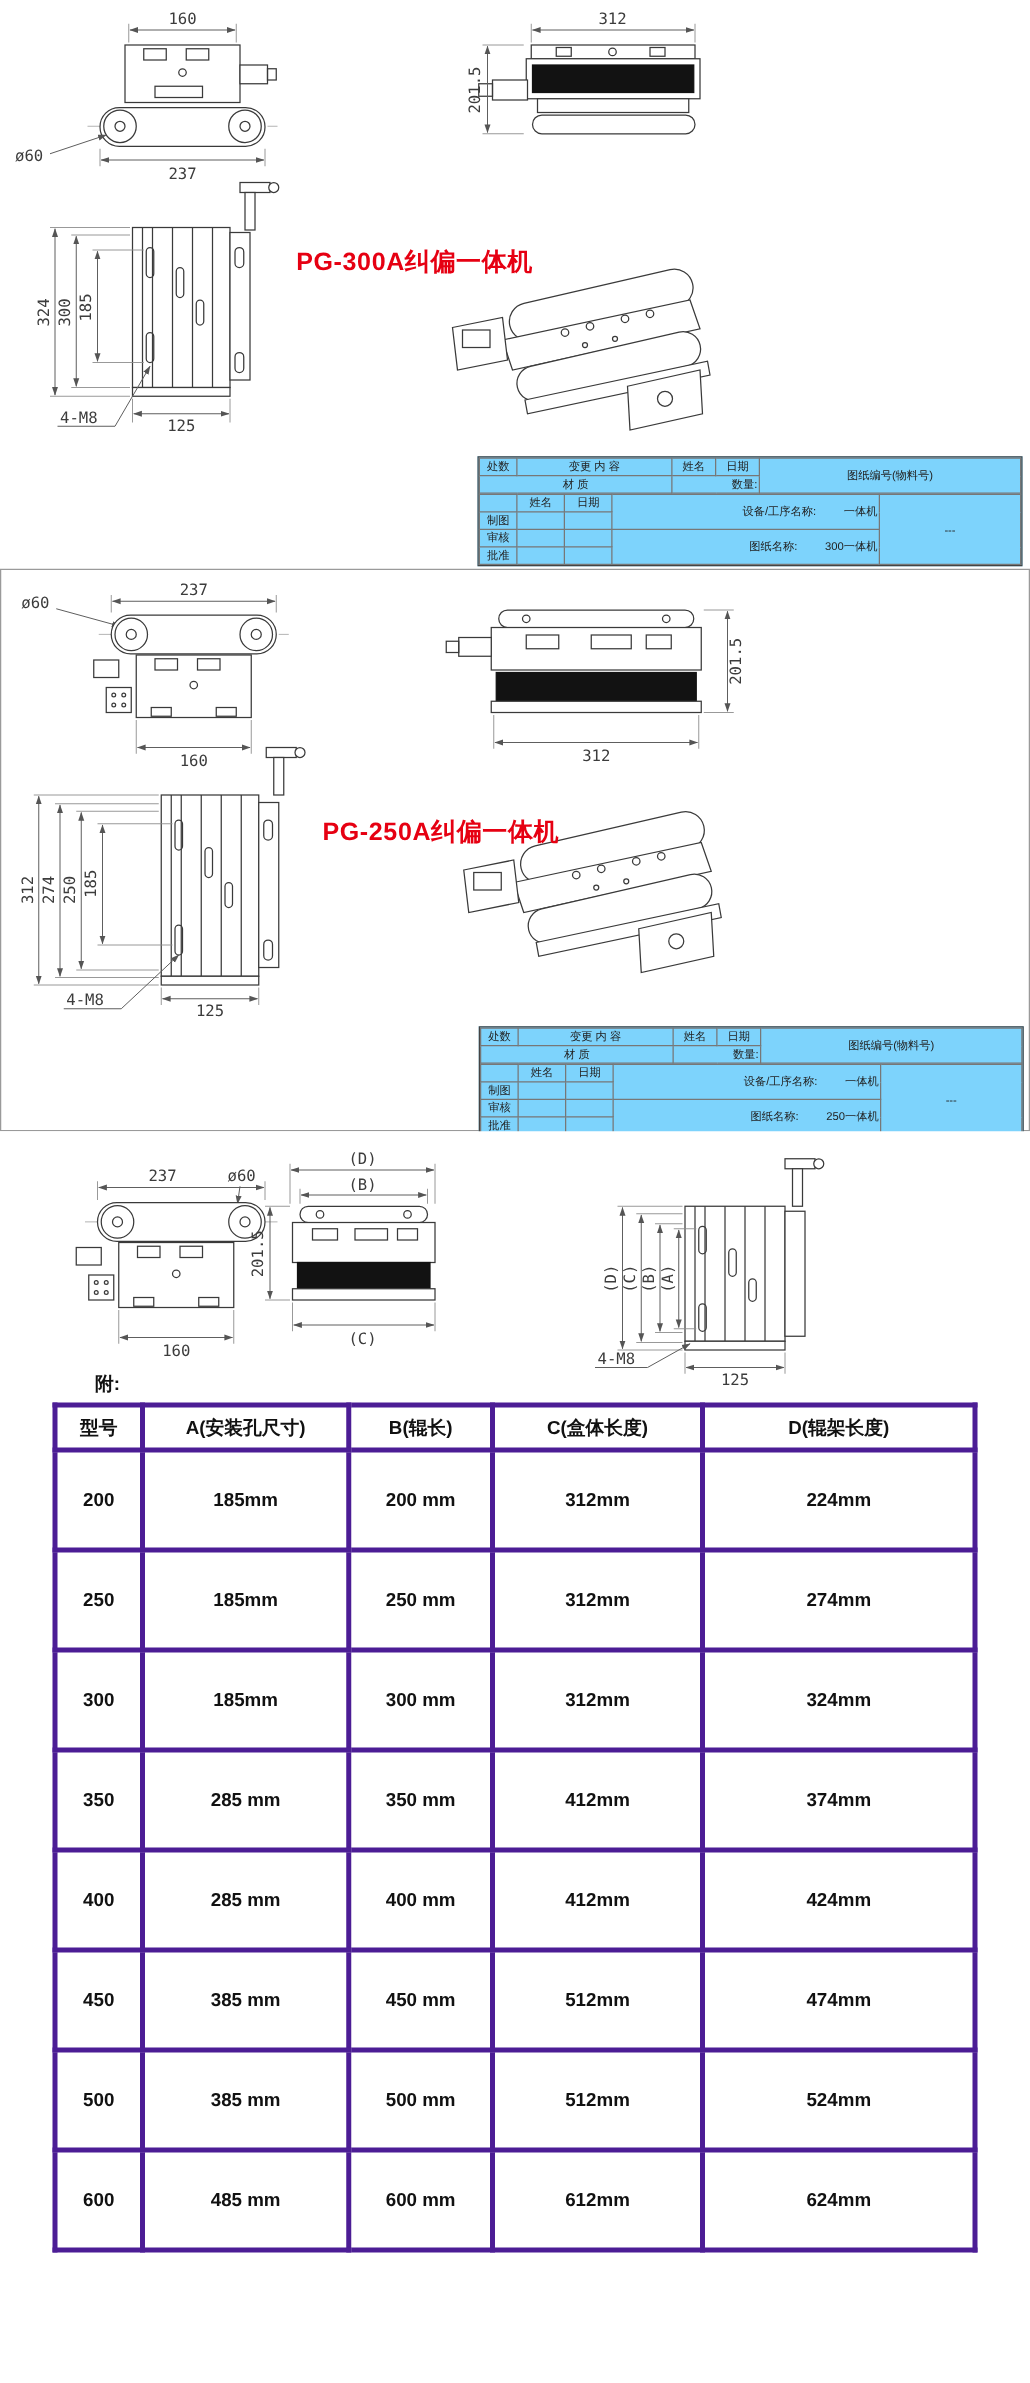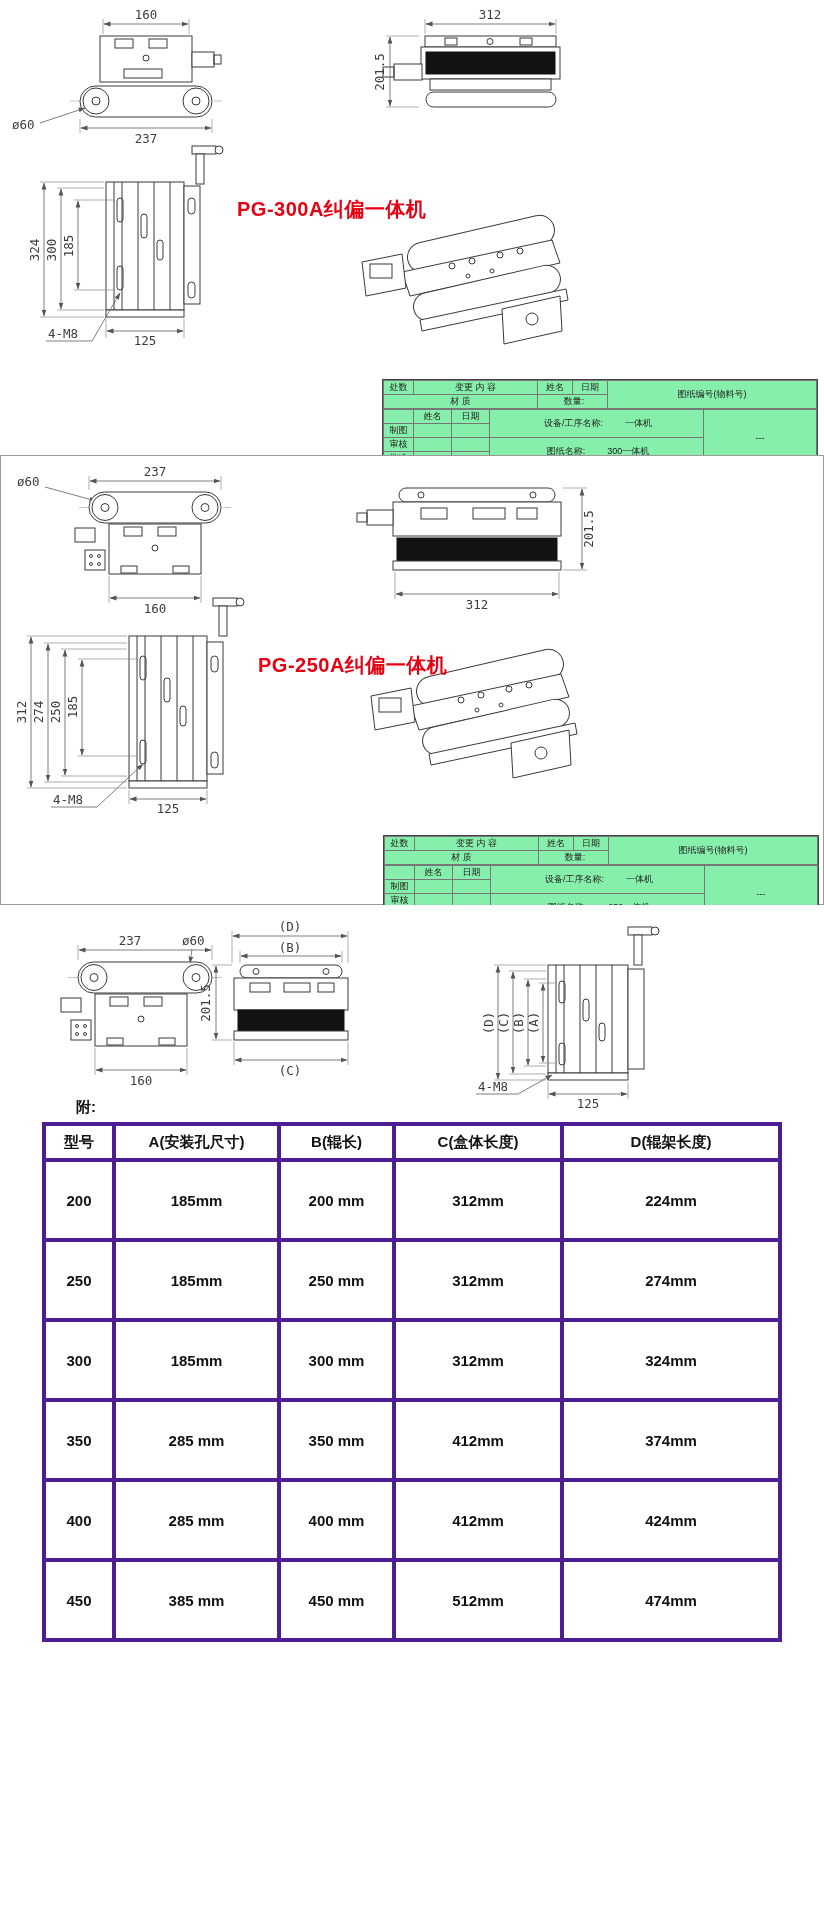--- a/index.html
+++ b/index.html
@@ -16,25 +16,25 @@
   .blk { fill:#121212; stroke:#121212; }
   .dim { stroke:#5e5e5e; stroke-width:0.8; fill:none; }
   .ext { stroke:#8a8a8a; stroke-width:0.7; fill:none; }
   .cl  { stroke:#9a9a9a; stroke-width:0.6; stroke-dasharray:10 3 2 3; fill:none; }
   .dtx { font:12.5px "DejaVu Sans Mono", monospace; fill:#3c3c3c; }
 
   .model-title { position:absolute; color:var(--accent-red,#e60012); font-size:20px; font-weight:bold; letter-spacing:.5px; white-space:nowrap; }
   #s1 .model-title { left:237px; top:196px; }
   #s2 .model-title { left:257px; top:196px; }
 
-  .titleblock { position:absolute; left:382px; top:379px; width:436px; border:1.4px solid #444; background:#86efac; }
+  .titleblock { position:absolute; left:382px; top:365px; width:436px; border:1.4px solid #444; background:#7dd3fc; }
   .tb { border-collapse:collapse; table-layout:fixed; width:100%; }
   .tb td { border:1px solid #777; font-size:9px; color:#222; text-align:center; vertical-align:middle; height:13px; padding:0 1px; overflow:hidden; white-space:nowrap; }
   .tb.lower td { height:14px; }
-  .tb .al { text-align:center; padding-left:4px; }
+  .tb .al { text-align:right; padding-left:4px; }
   .tb .device .val { margin-left:22px; }
   .c30{width:30px} .c124{width:124px} .c35{width:35px} .c38{width:38px} .c214{width:214px}
 
   .fu-note { position:absolute; left:76px; top:193px; font-size:15px; font-weight:bold; color:#111; }
 
   .spec { position:absolute; left:42px; top:217px; width:740px; border-collapse:collapse; table-layout:fixed; background:#fff; border:2px solid #111; }
   .spec th, .spec td { border:4px solid #4c1d95; font-weight:bold; color:#111; text-align:center; vertical-align:middle; }
   .spec th { height:36px; font-size:15px; }
   .spec td { height:80px; font-size:15px; }
   .spec th:nth-child(1){width:70px}
@@ -570,17 +570,31 @@
             <td>412mm</td>
             <td>424mm</td>
           </tr>
           <tr>
             <td>450</td>
             <td>385 mm</td>
             <td>450 mm</td>
             <td>512mm</td>
             <td>474mm</td>
           </tr>
+          <tr>
+            <td>500</td>
+            <td>385 mm</td>
+            <td>500 mm</td>
+            <td>512mm</td>
+            <td>524mm</td>
+          </tr>
+          <tr>
+            <td>600</td>
+            <td>485 mm</td>
+            <td>600 mm</td>
+            <td>612mm</td>
+            <td>624mm</td>
+          </tr>
         </tbody>
     </table>
   </section>
 
 </div>
 
 </body></html>

